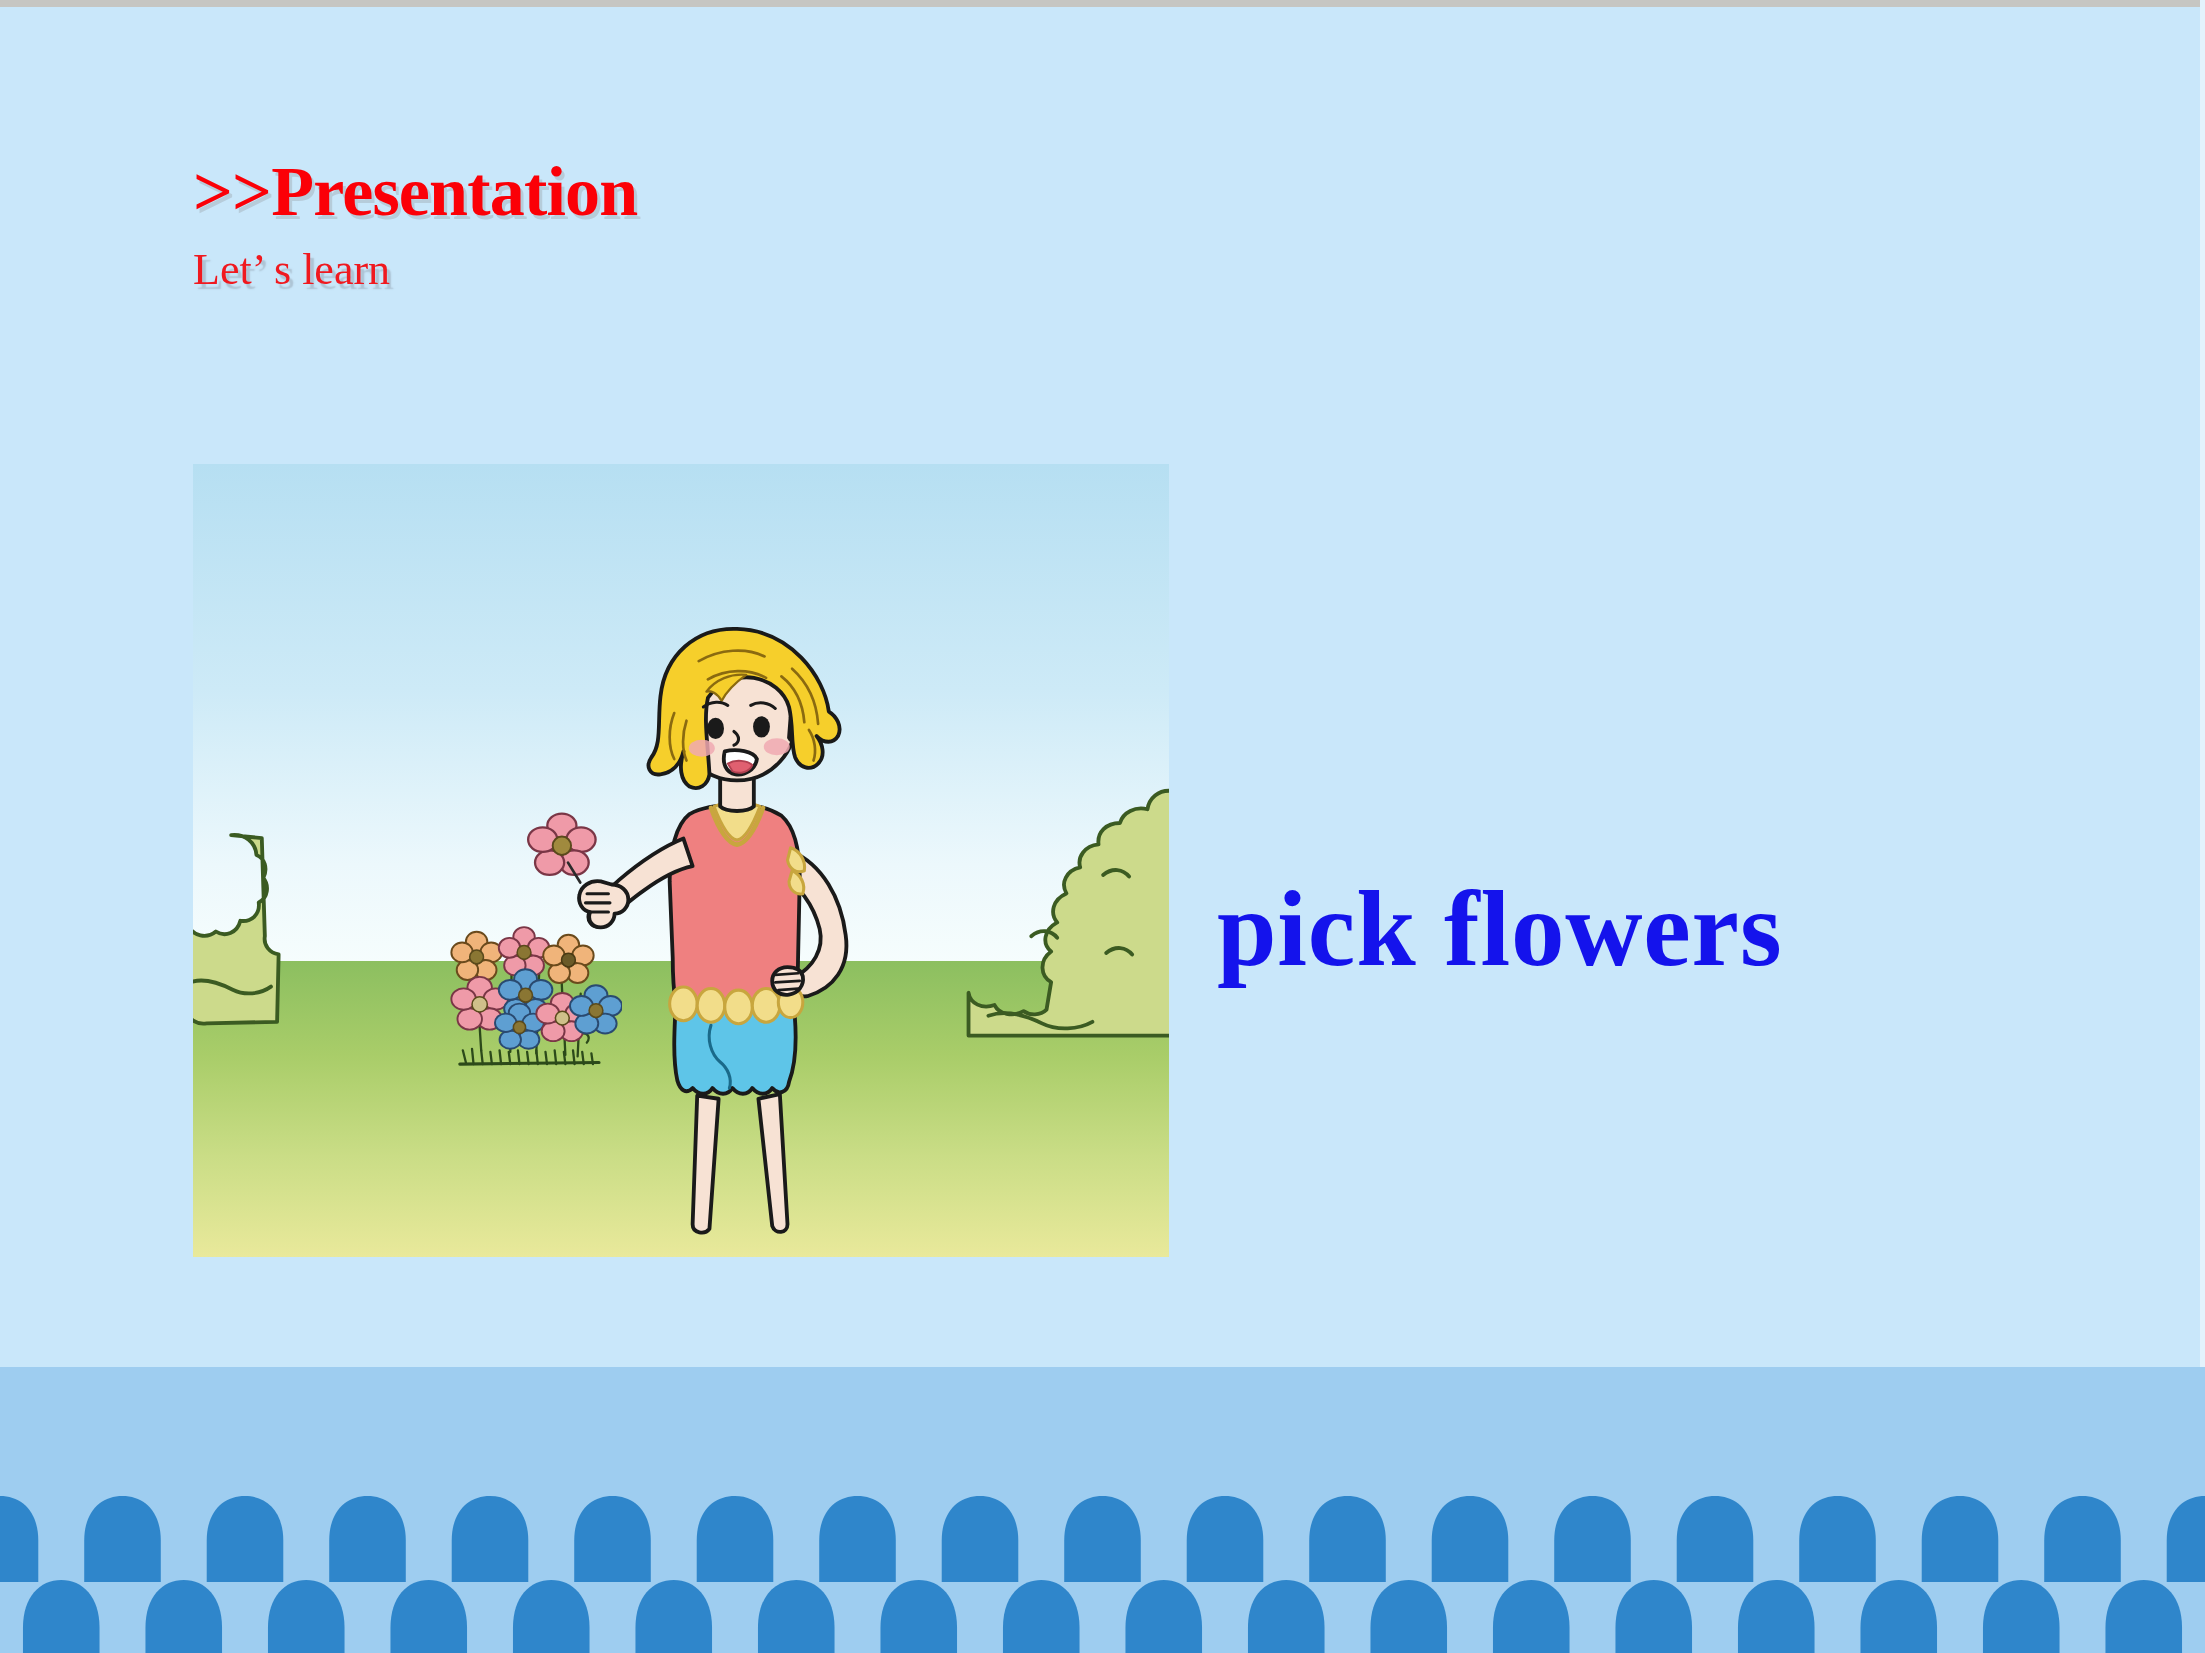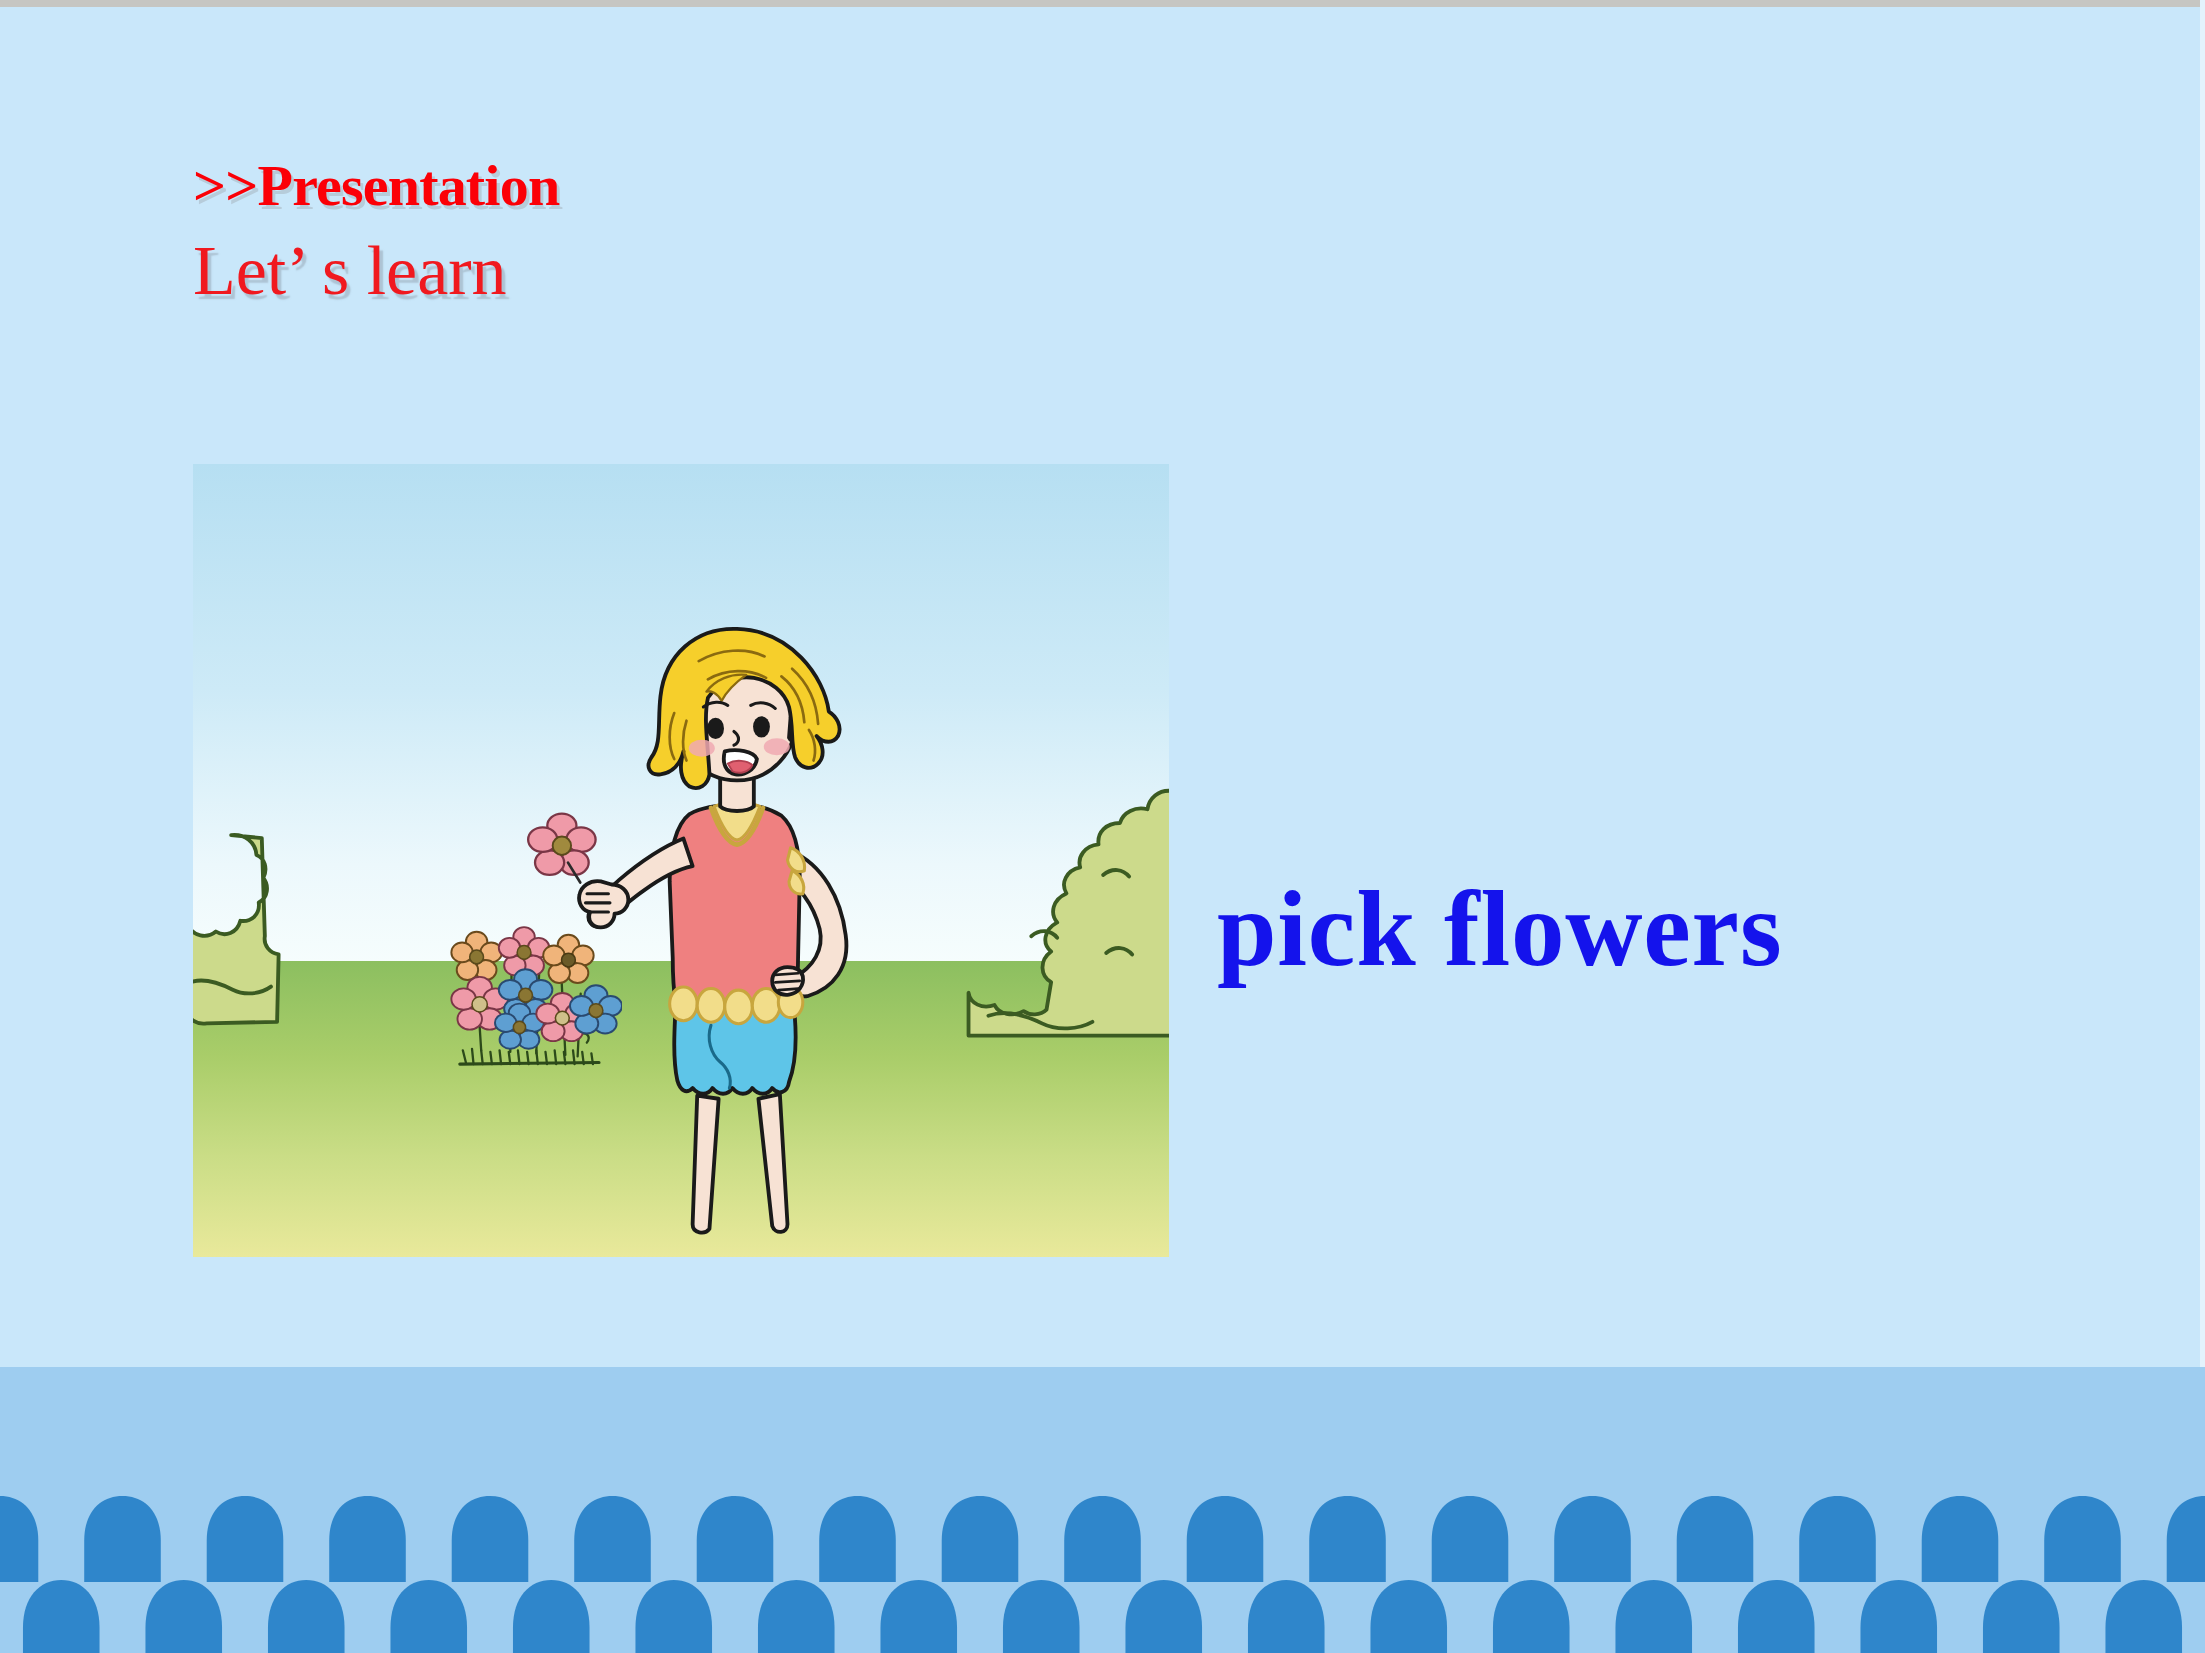--- a/index.html
+++ b/index.html
@@ -25,33 +25,33 @@
   
   .upper-panel {
     position:absolute; top:6.9px; left:0; width:2205px; height:1360px;
     background:#c9e7fa;
   }
 
   
   .heading-block { position:absolute; left:193px; top:157px; }
 
   .title-presentation {
-    font-size:58px;
+    font-size:70px;
     font-weight:bold;
     color:#fb0007;
     letter-spacing:-0.8px;
     line-height:1.0;
     white-space:nowrap;
     text-shadow:3.1px 3.8px 0 rgba(160,170,180,.45);
     font-family:"Liberation Serif", serif;
     text-align:center;
   }
   .subtitle-letslearn {
     margin-top:21.4px;
-    font-size:70px;
+    font-size:44px;
     color:#f0191f;
     line-height:1.0;
     white-space:nowrap;
     text-shadow:3.8px 4.6px 1.5px rgba(150,165,180,.55);
     font-family:"Liberation Serif", serif;
   }
 
   
   .vocab-word {
     position:absolute; left:1217px; top:831px;

